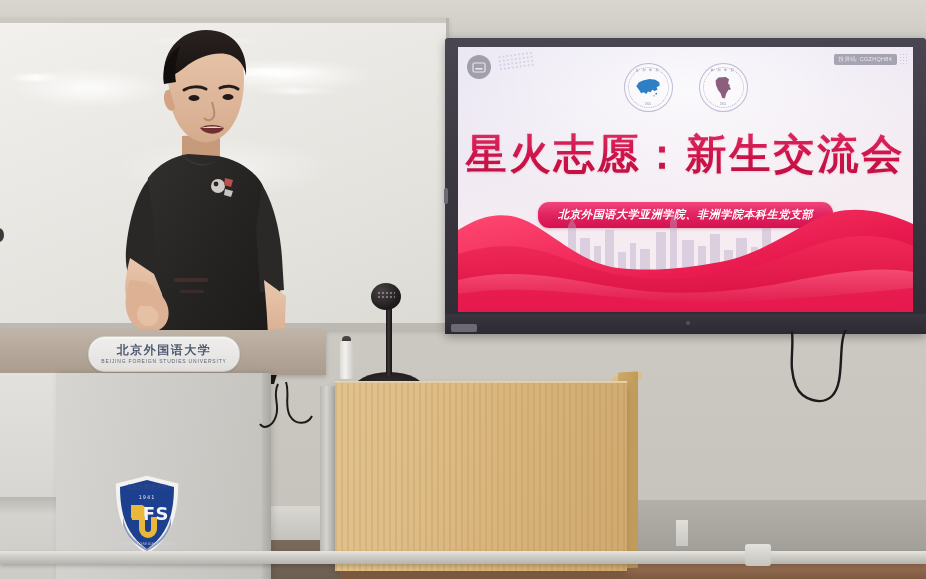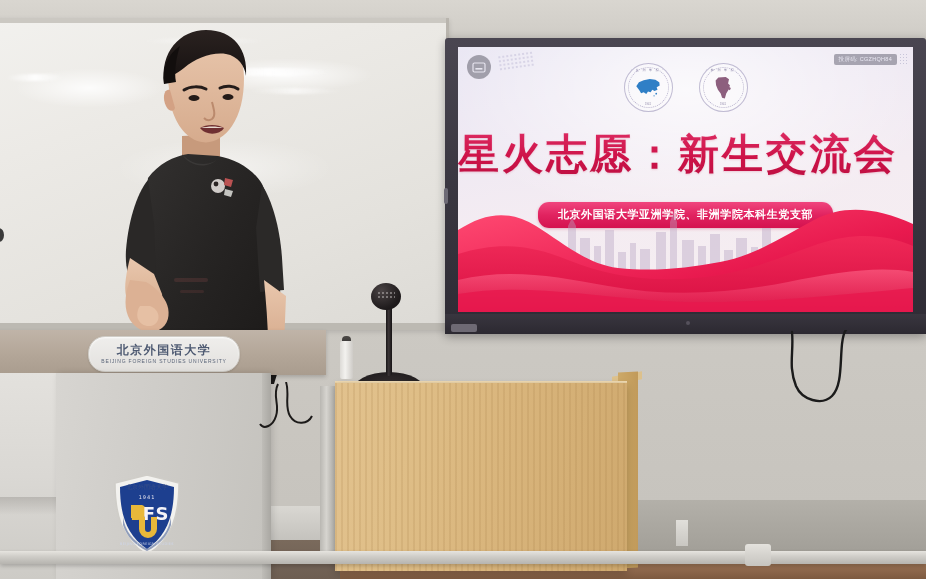--- a/index.html
+++ b/index.html
@@ -144,35 +144,36 @@
     position: absolute; top: 4px; left: 0; right: 0; text-align: center;
     font-size: 3px; color: rgba(90,80,130,.75); letter-spacing: 1.4px;
   }
   .emblem-sub {
     position: absolute; bottom: 5px; left: 0; right: 0; text-align: center;
     font-size: 2.6px; color: rgba(90,80,130,.7);
   }
 
   .slide-title {
     position: absolute; left: 0; right: 0; top: 80px;
+    text-align: center;
     font-family: "DejaVu Serif", serif;
     font-weight: 700;
     font-size: 41px;
     letter-spacing: 3px;
     color: #d8245c;
     background: linear-gradient(180deg,#e2336a 0%, #cf1248 55%, #b90f40 100%);
     -webkit-background-clip: text; background-clip: text;
     -webkit-text-fill-color: transparent;
     text-shadow: 0 1px 2px rgba(200,30,80,.18);
     white-space: nowrap;
   }
 
   .slide-subtitle-wrap {
     position: absolute; left: 0; right: 0; top: 155px;
-    display: flex; justify-content: center;
+    display: flex; justify-content: center; font-style: italic;
   }
   .slide-subtitle {
     background: linear-gradient(180deg,#f0457d 0%, #e12360 50%, #d4124f 100%);
     color: #ffffff;
     font-family: "DejaVu Sans", sans-serif;
     font-weight: 700;
     font-size: 11px;
     letter-spacing: .6px;
     padding: 5px 20px 6px;
     border-radius: 11px;

